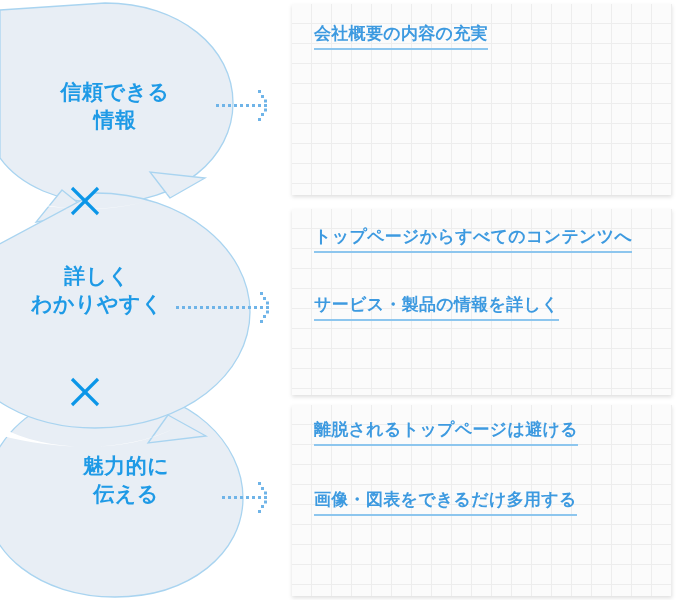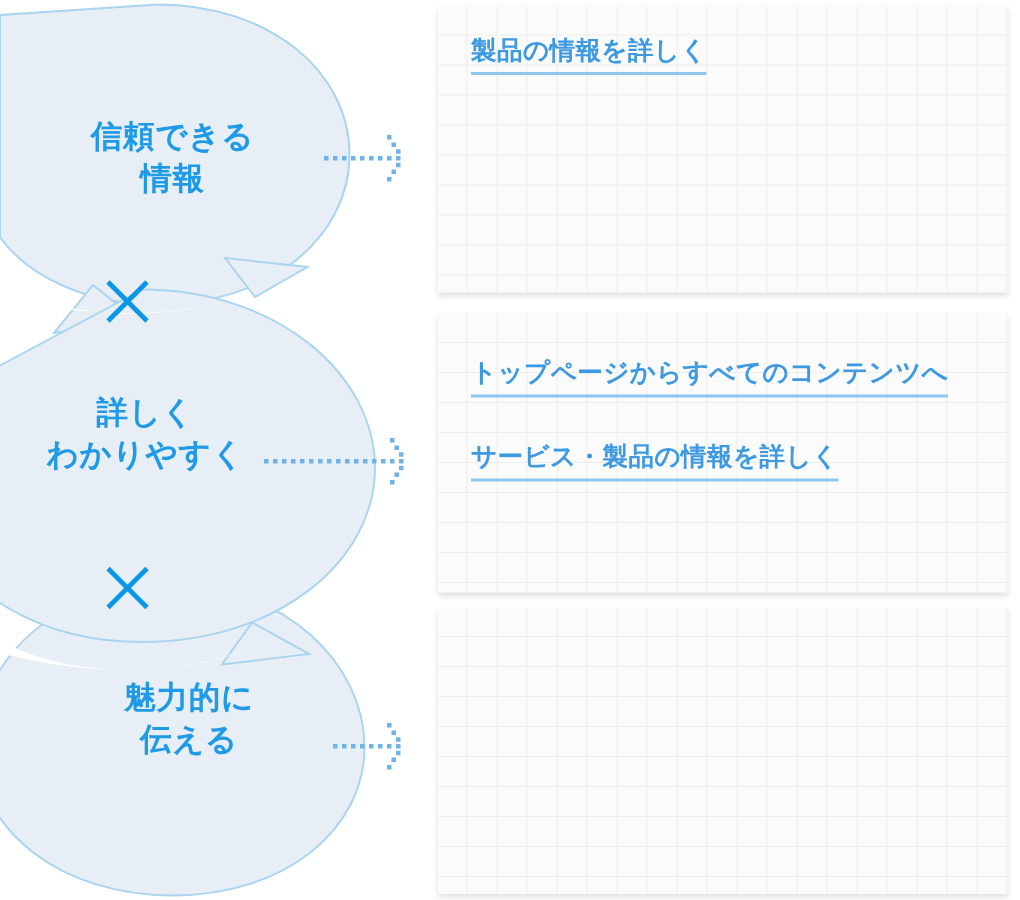--- a/index.html
+++ b/index.html
@@ -68,21 +68,21 @@
     color:#3d9ae0;
     font-size:17px;
     font-weight:bold;
     letter-spacing:0.3px;
     white-space:nowrap;
     padding-bottom:3px;
     border-bottom:2px solid #8dc6ee;
   }
   #panel-0 .l0{top:18px;}
   #panel-0 .l1{top:88px;}
-  #panel-1 .l0{top:28px;}
+  #panel-1 .l0{top:16px;}
   #panel-1 .l1{top:84px;}
   #panel-2 .l0{top:13px;}
   #panel-2 .l1{top:83px;}
 </style>
 </head>
 <body>
 
 <div id="stage">
 
   <div id="bubbles">
@@ -207,24 +207,26 @@
         <rect x="39" y="9" width="3" height="3"></rect>
         <rect x="42" y="13.5" width="3" height="3"></rect>
         <rect x="42" y="22.5" width="3" height="3"></rect>
         <rect x="39" y="27" width="3" height="3"></rect>
         <rect x="36" y="32" width="3" height="3"></rect>
       </g>
     </svg>
   </div>
 
   <div class="panel" id="panel-0">
-    <div class="panel-line l0">製品の情報を詳しく</div>
+    <div class="panel-line l0">会社概要の内容の充実</div>
   </div>
 
   <div class="panel" id="panel-1">
     <div class="panel-line l0">トップページからすべてのコンテンツへ</div>
     <div class="panel-line l1">サービス・製品の情報を詳しく</div>
   </div>
 
   <div class="panel" id="panel-2">
+    <div class="panel-line l0">離脱されるトップページは避ける</div>
+    <div class="panel-line l1">画像・図表をできるだけ多用する</div>
   </div>
 
 </div>
 
 </body></html>

